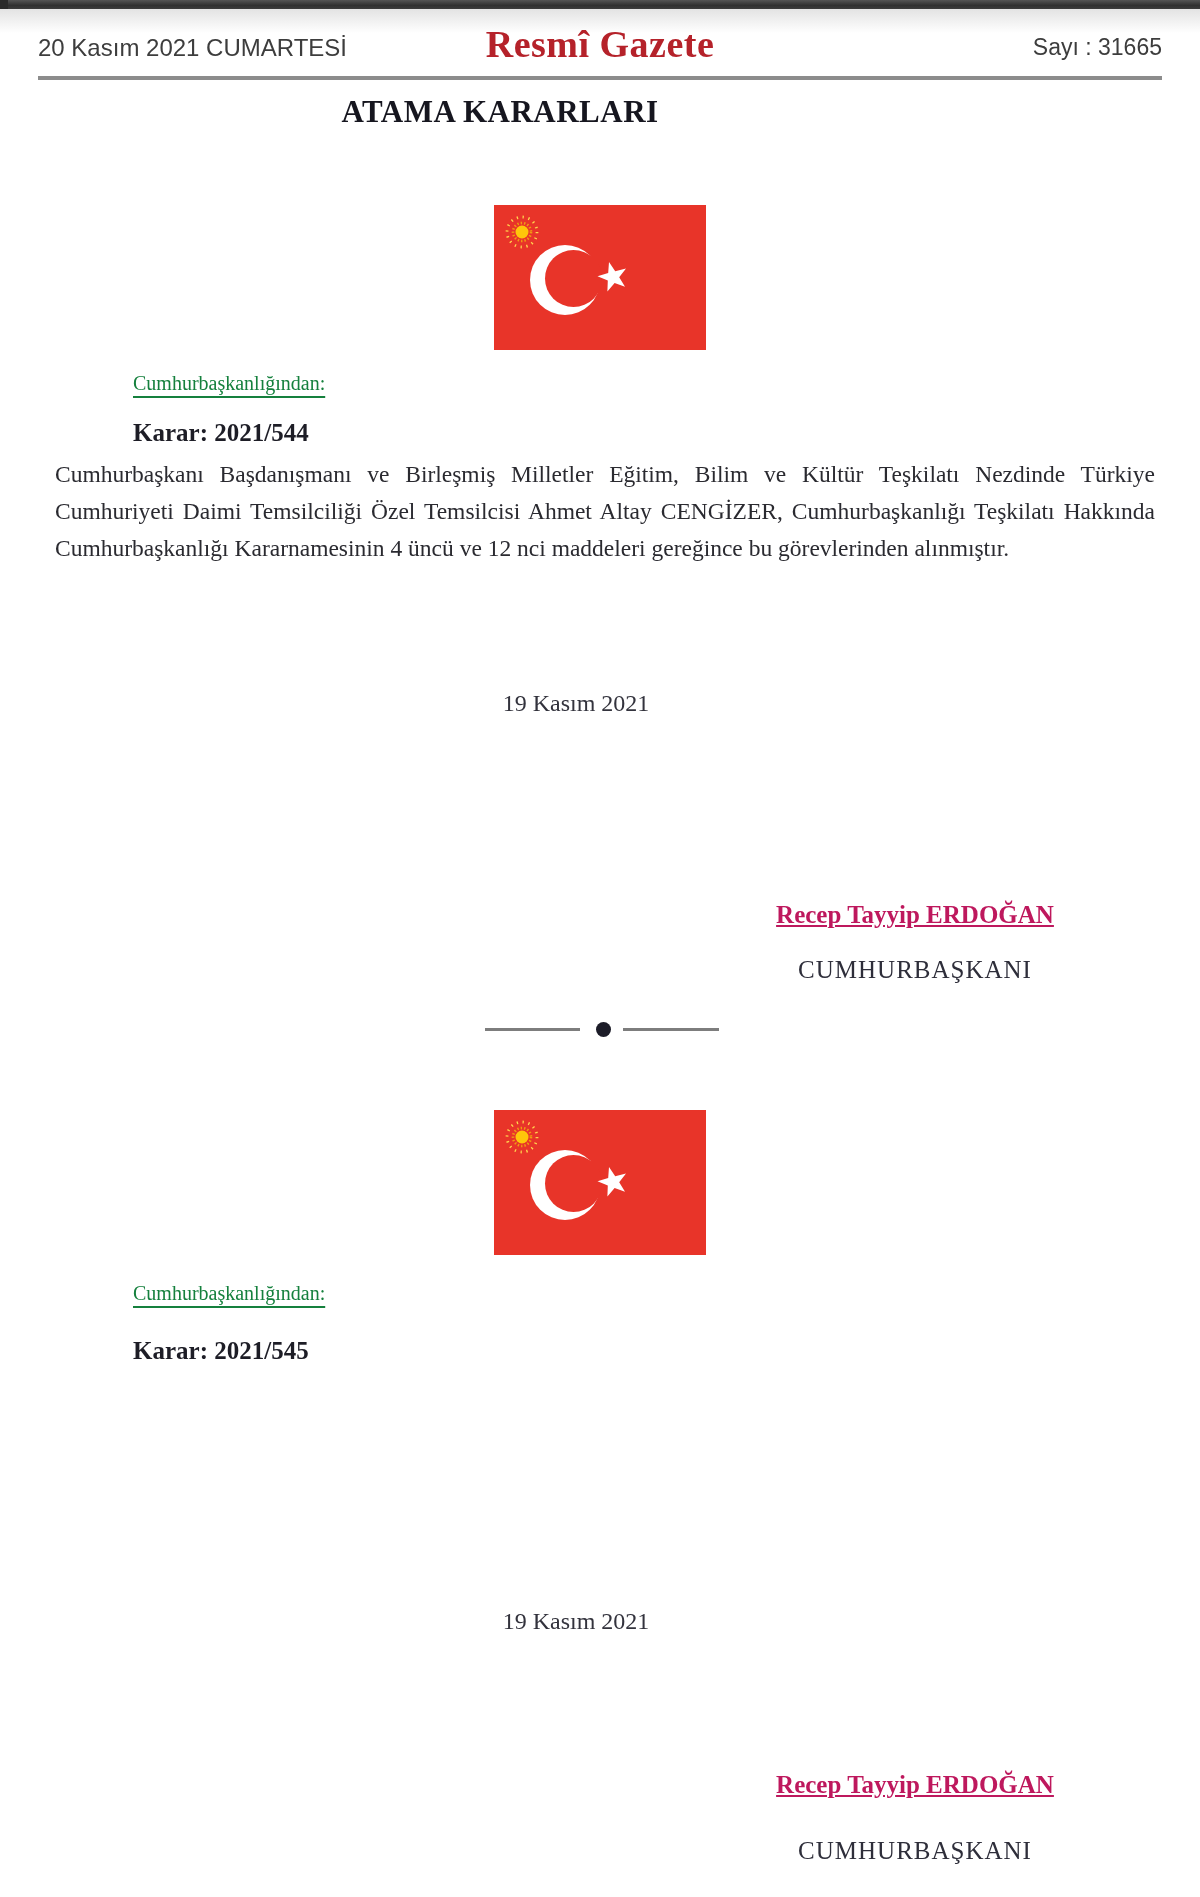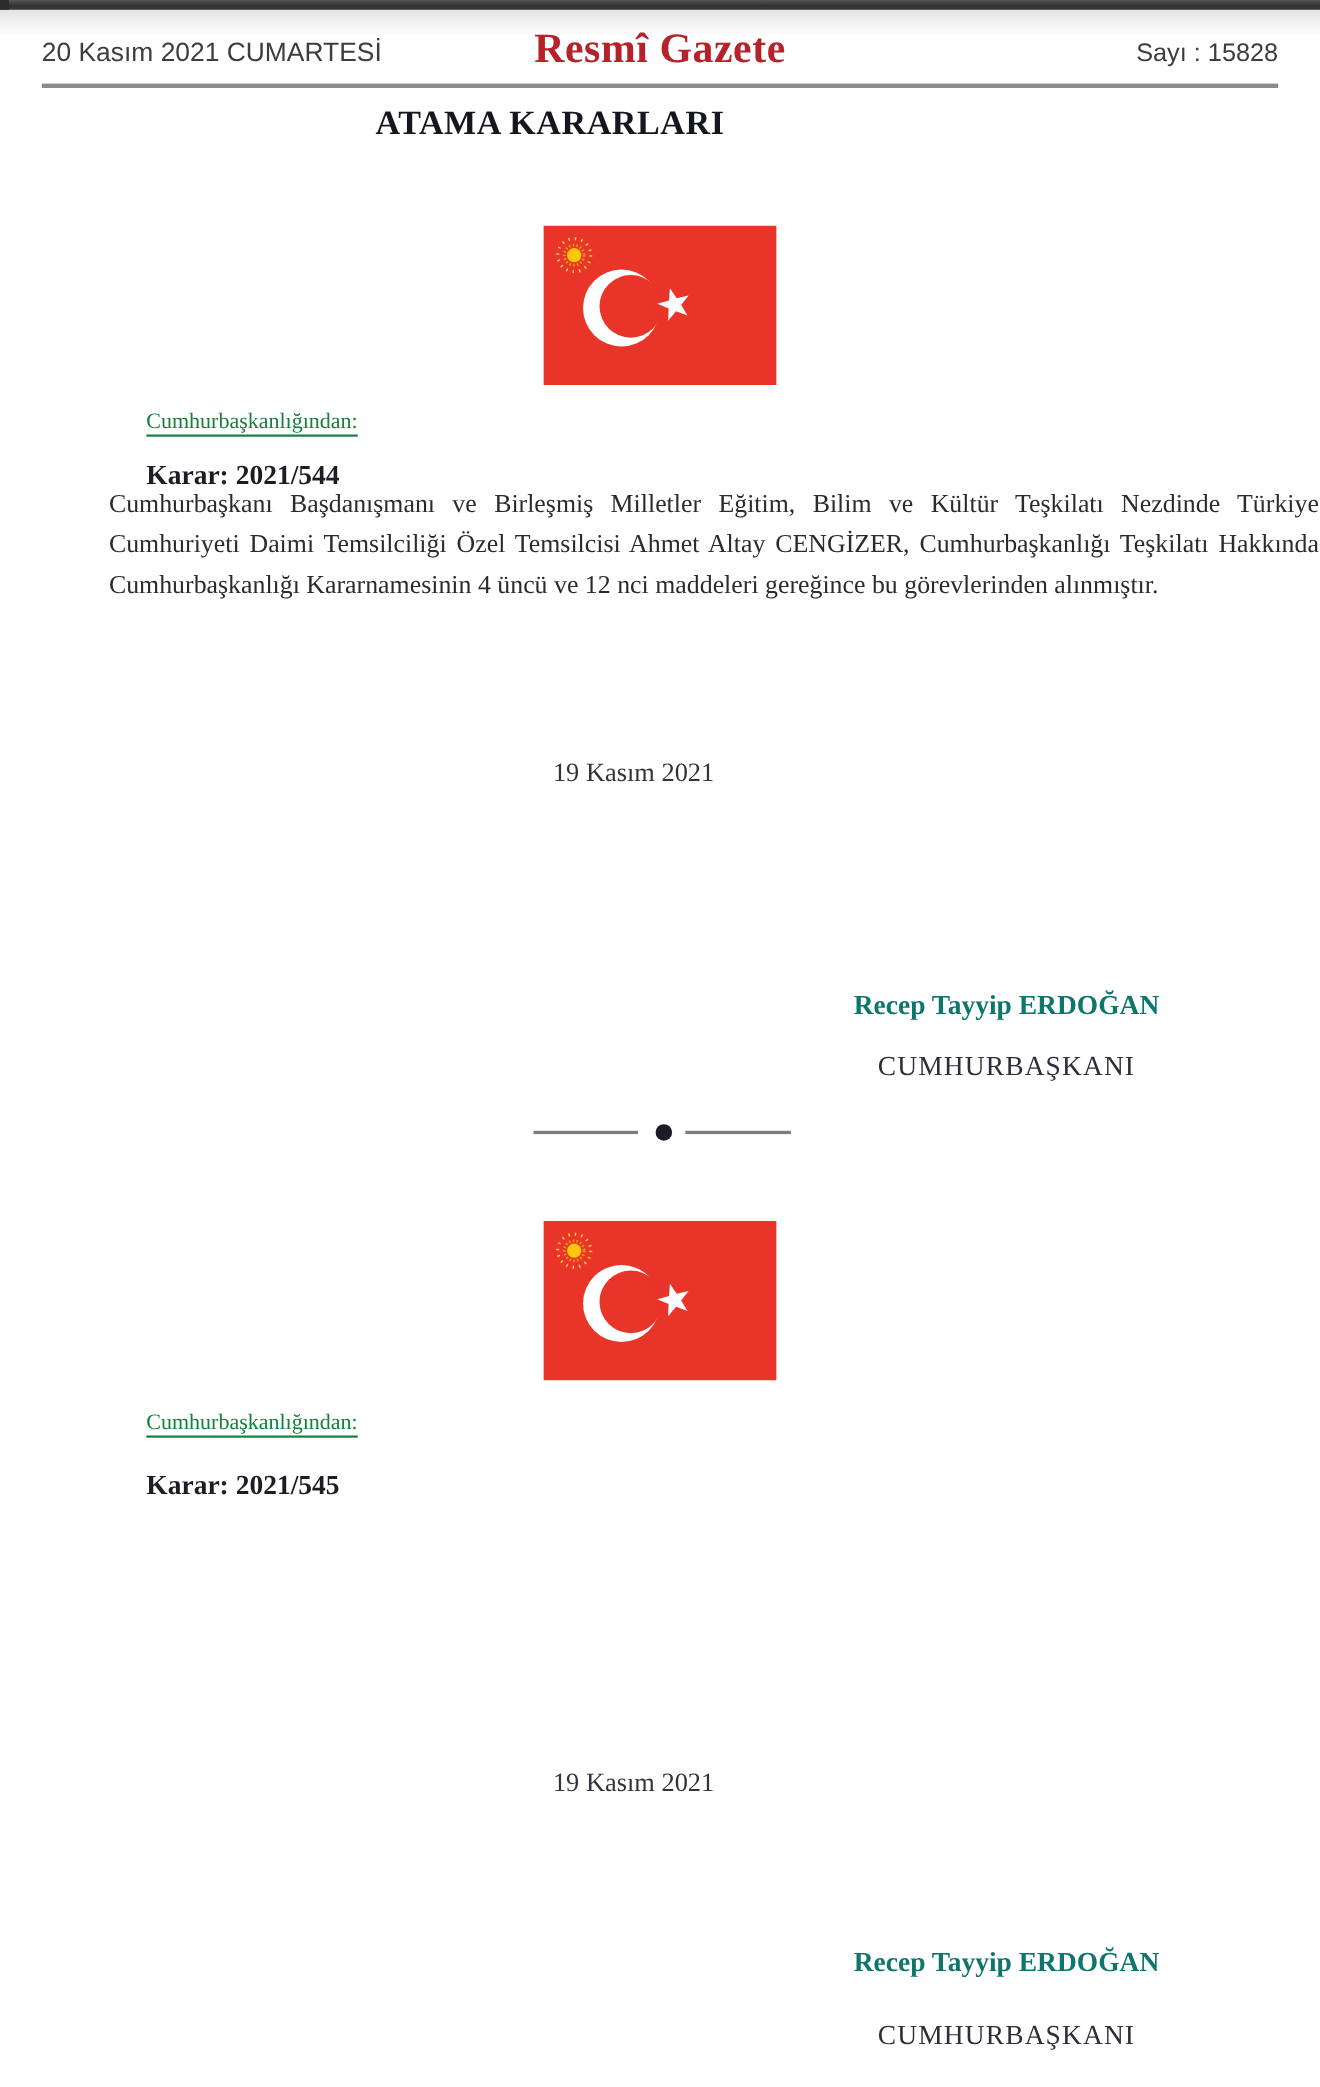--- a/index.html
+++ b/index.html
@@ -41,28 +41,28 @@
   
   .authority{position:absolute;left:133px;font-size:20px;color:#15803d;
     text-decoration:underline;text-decoration-thickness:2px;text-underline-offset:6px;white-space:nowrap;text-align:right;}
   .authority-1{top:372px;}
   .authority-2{top:1282px;}
   .decision{position:absolute;left:133px;font-size:25px;font-weight:bold;color:#1d1d26;white-space:nowrap;}
   .decision-1{top:419px;}
   .decision-2{top:1337px;}
   .body-par{position:absolute;left:55px;width:1100px;font-size:23.5px;line-height:37px;
     text-align:justify;color:#2a2a30;}
-  .body-1{top:440px;margin-left:44px;}
+  .body-1{top:456px;}
   .body-2{top:1403px;}
   .decree-date{position:absolute;left:0;width:1152px;text-align:center;font-size:24px;color:#33333d;}
   .date-1{top:690px;}
   .date-2{top:1608px;}
 
   .sig{position:absolute;left:650px;width:530px;text-align:center;color:#23232e;}
-  .sig-name{font-size:25px;font-weight:bold;color:#0f766e;}
+  .sig-name{font-size:25px;font-weight:bold;color:#be185d;text-decoration:underline;}
   .sig-title{font-size:25px;color:#2e2e3a;letter-spacing:1px;}
   .sig-1{top:901px;}
   .sig-1 .sig-title{margin-top:27px;}
   .sig-2{top:1771px;}
   .sig-2 .sig-title{margin-top:38px;}
 
   
   .divider{position:absolute;top:1019px;left:0;width:1200px;height:20px;}
   .divider .line{position:absolute;top:9px;height:3px;background:#7d7d7d;}
   .divider .line-left{left:485px;width:95px;}
@@ -73,21 +73,21 @@
 <body>
 
 <div id="page">
 
   <div class="topbar"></div>
   <div class="topbar-notch"></div>
   <div class="topbar-fade"></div>
 
   <div class="hdr-date">20 Kasım 2021 CUMARTESİ</div>
   <div class="hdr-title">Resmî Gazete</div>
-  <div class="hdr-issue">Sayı : 15828</div>
+  <div class="hdr-issue">Sayı : 31665</div>
   <div class="hdr-rule"></div>
 
   <div class="section-title">ATAMA KARARLARI</div>
 
   <div class="flag flag-1">
     <svg viewBox="0 0 212 145" xmlns="http://www.w3.org/2000/svg">
       <rect x="0" y="0" width="212" height="145" fill="#e83429"></rect>
 
       <g>
         <circle cx="28" cy="27" r="15" fill="none" stroke="#ffd34d" stroke-width="2.8" stroke-dasharray="1.3 4.6"></circle>

